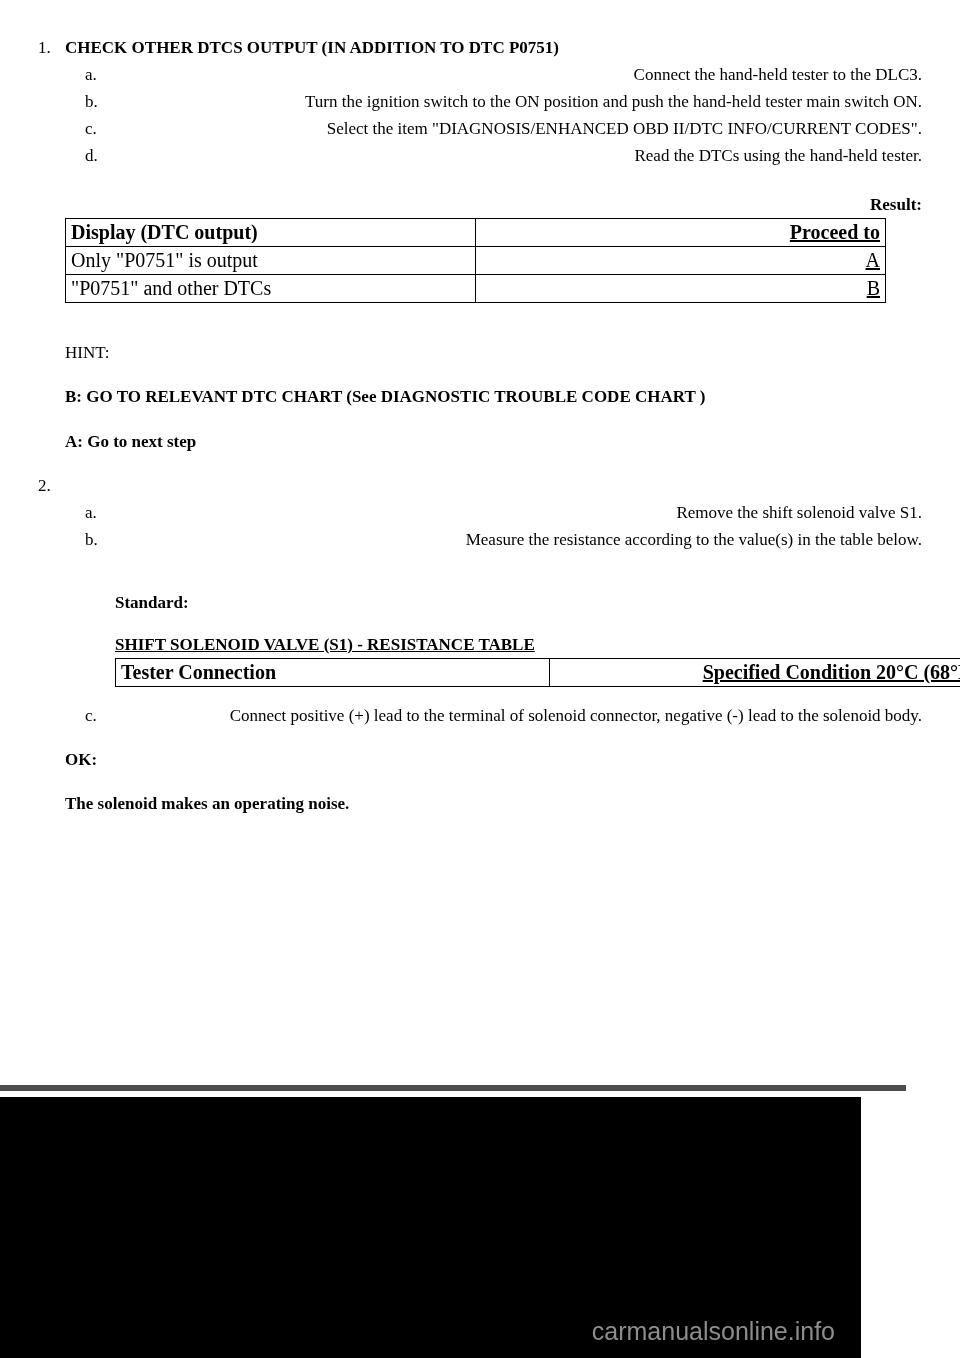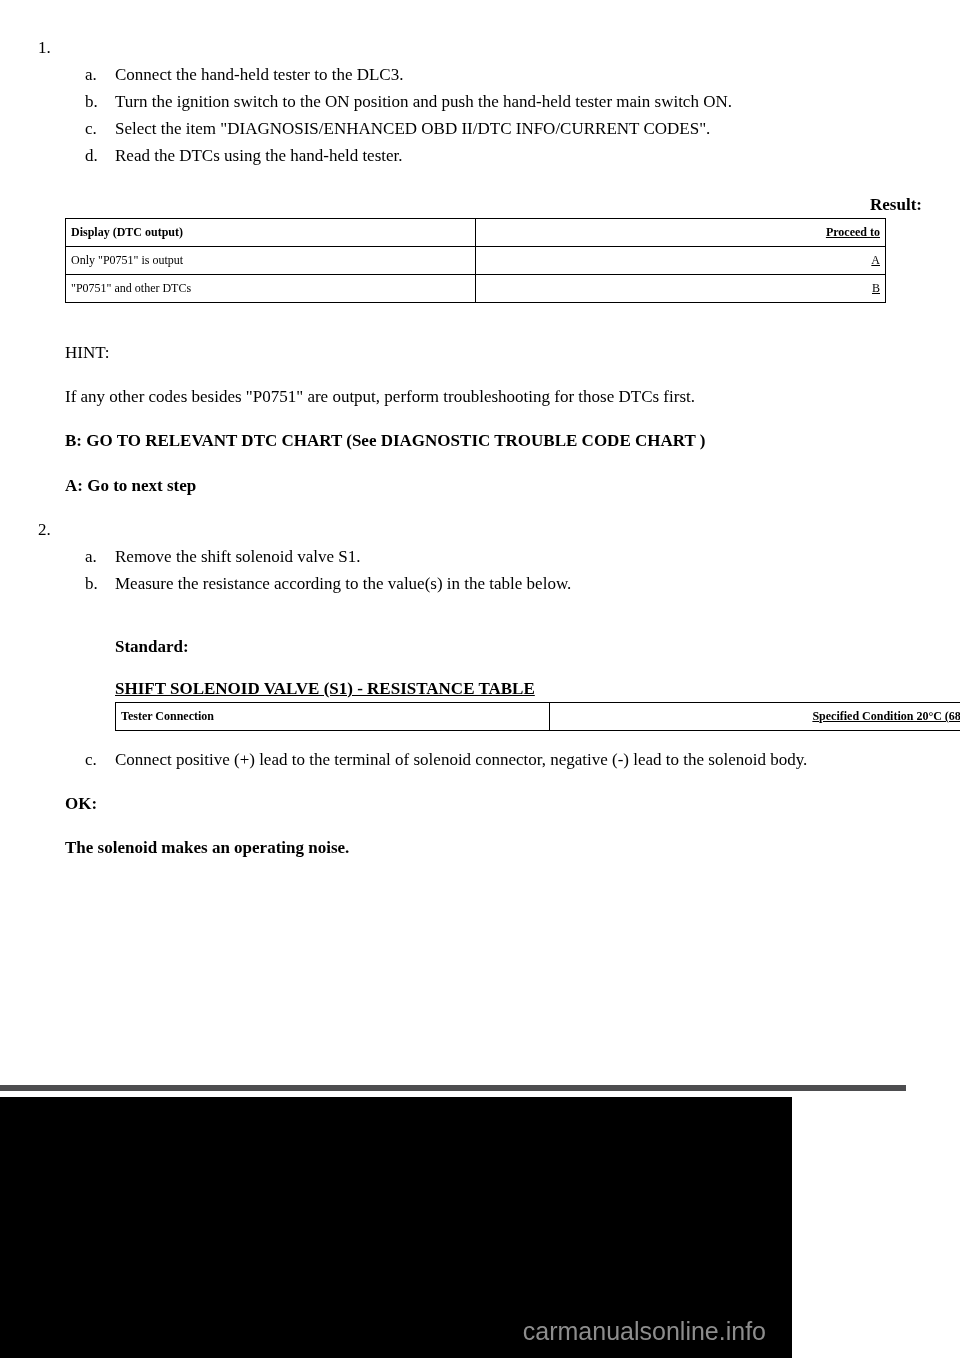--- a/index.html
+++ b/index.html
@@ -24,41 +24,41 @@
   .bold { font-weight: bold; }
   .underline { text-decoration: underline; }
 
   .step-title-row { display: flex; }
   .step-num { width: 27px; flex: 0 0 27px; }
   .step-title { font-weight: bold; }
 
   .substeps { padding-left: 47px; }
   .substep { display: flex; }
   .substep-letter { width: 30px; flex: 0 0 30px; }
-  .substep-text { flex: 1 1 auto; }
+  .substep-text { flex: 1 1 auto; text-align: right; }
 
   .indent1 { margin-left: 27px; }   
   .indent2 { margin-left: 77px; }   
 
   .mt-lg { margin-top: 22px; text-align: right; }
   .mt-md { margin-top: 17px; }
   .mt-md2 { margin-top: 18px; }
   .mt-sm { margin-top: 15px; }
   .mt-hint { margin-top: 36px; }
 
   table {
     border-collapse: collapse;
     table-layout: fixed;
   }
   .table1 { width: 821px; margin-left: 27px; }
   .table2 { width: 868px; margin-left: 77px; }
   th, td {
     border: 1px solid #000000;
     padding: 1px 5px;
-    font-size: 12px;
+    font-size: 20px;
     line-height: 25px;
     overflow: hidden;
     white-space: nowrap;
   }
   th { font-weight: bold; }
   .cell-left { text-align: left; }
   .cell-right { text-align: right; text-decoration: underline; }
   col.half { width: 50%; }
 
   .divider-bar {
@@ -66,21 +66,21 @@
     top: 1085px;
     left: 0;
     width: 906px;
     height: 6px;
     background: #4d4d4f;
   }
   .bottom-black {
     position: absolute;
     top: 1097px;
     left: 0;
-    width: 792px;
+    width: 861px;
     height: 261px;
     background: #000000;
   }
   .watermark {
     position: absolute;
     right: 26px;
     bottom: 12px;
     color: #8d8d8d;
     font-family: "Liberation Sans", sans-serif;
     font-size: 25px;
@@ -91,20 +91,21 @@
   }
 </style>
 </head>
 <body>
 
 <div class="content">
 
   <div>
     <div class="step-title-row">
       <span class="step-num">1.</span>
+      <span class="step-title">CHECK OTHER DTCS OUTPUT (IN ADDITION TO DTC P0751)</span>
     </div>
     <div class="substeps">
       <div class="substep">
         <span class="substep-letter">a.</span>
         <span class="substep-text">Connect the hand-held tester to the DLC3.</span>
       </div>
       <div class="substep">
         <span class="substep-letter">b.</span>
         <span class="substep-text">Turn the ignition switch to the ON position and push the hand-held tester main switch ON.</span>
       </div>
@@ -137,21 +138,20 @@
       </tr>
       <tr>
         <td class="cell-left">"P0751" and other DTCs</td>
         <td class="cell-right">B</td>
       </tr>
     </tbody>
       </table>
 
     <p class="indent1 mt-hint">HINT:</p>
 
-    <p class="indent1 mt-md">If any other codes besides "P0751" are output, perform troubleshooting for those DTCs first.</p>
 
     <p class="bold indent1 mt-md"><span>B: GO TO RELEVANT DTC CHART (See </span><span class="link">DIAGNOSTIC TROUBLE CODE CHART</span><span> )</span></p>
 
     <p class="bold indent1 mt-md2">A: Go to next step</p>
   </div>
 
   <div class="mt-md">
     <div class="step-title-row">
       <span class="step-num">2.</span>
     </div>

